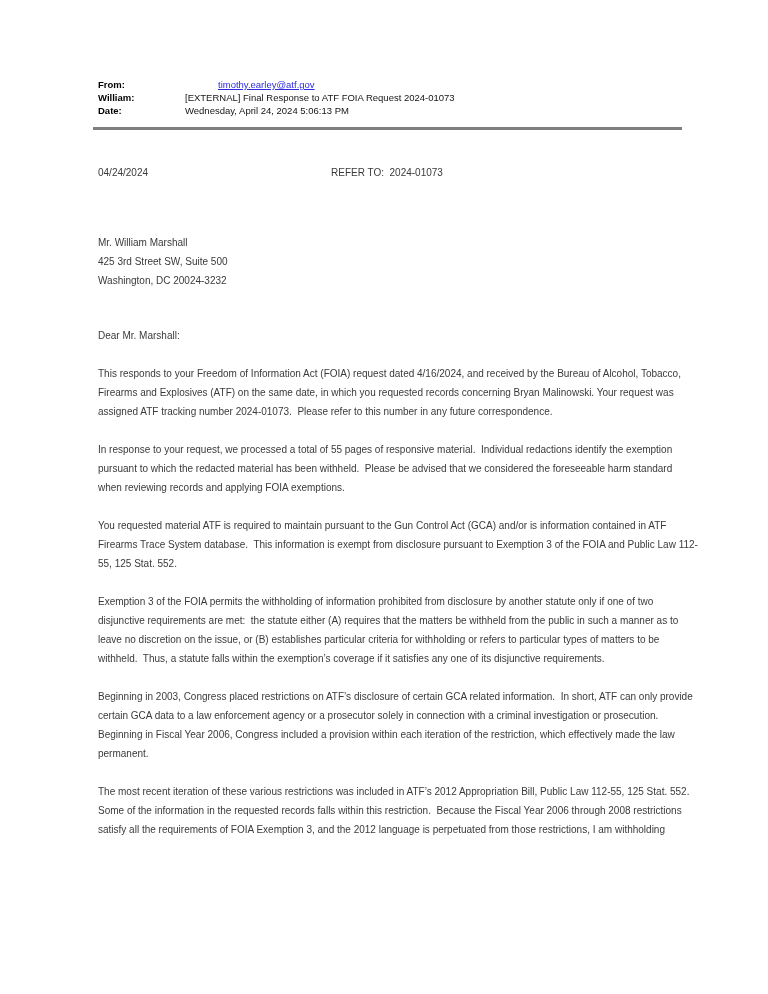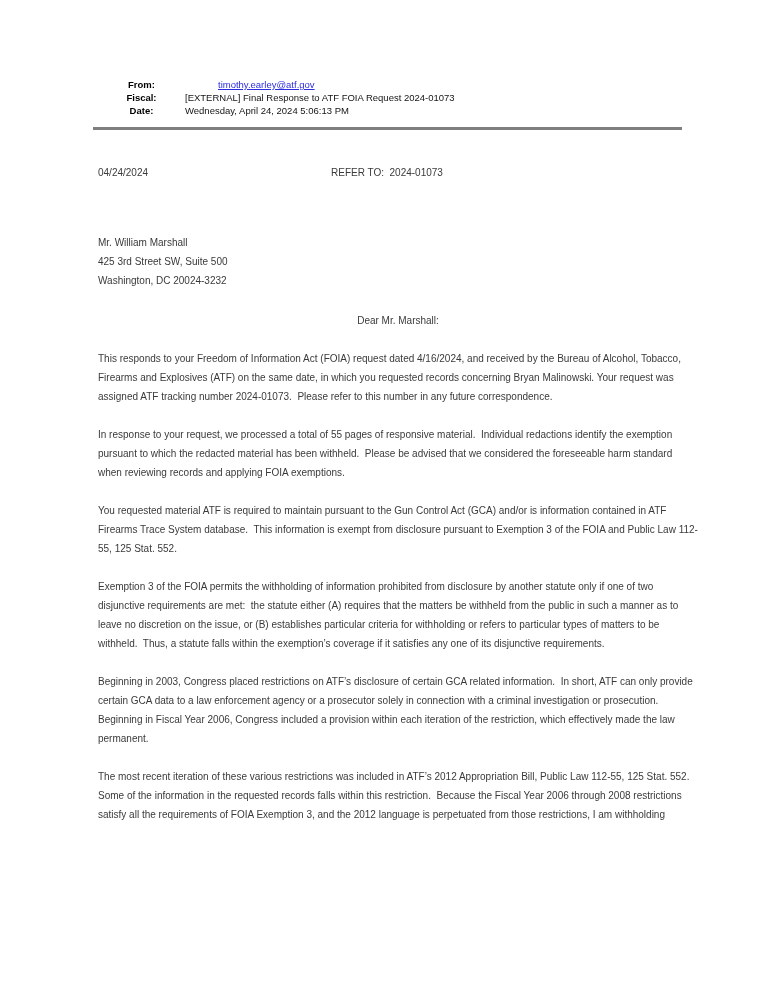--- a/index.html
+++ b/index.html
@@ -18,21 +18,20 @@
     width: 768px;
     height: 994px;
     background: #ffffff;
   }
   
   .email-header {
     padding: 78px 0 0 98px;
     font-size: 9.5px;
     line-height: 13px;
     color: #000000;
-    text-align: center;
   }
   .h-row { display: flex; }
   .h-label {
     width: 87px;
     flex: 0 0 87px;
     font-weight: bold;
     color: #000000;
   }
   .h-value {
     color: #141414;
@@ -70,36 +69,35 @@
     flex: 0 0 233px;
   }
   .address {
     margin-top: 51px;
   }
   .letter p {
     margin: 19px 0 0 0;
     white-space: pre-wrap;
   }
   .letter p.salutation {
-    margin-top: 21px;
-    text-align: center;
+    margin-top: 36px;
   }
 </style>
 </head>
 <body>
 
 <div class="page">
 
   <div class="email-header">
     <div class="h-row">
       <span class="h-label">From:</span>
       <a class="h-link">timothy.earley@atf.gov</a>
     </div>
     <div class="h-row">
-      <span class="h-label">Fiscal:</span>
+      <span class="h-label">William:</span>
       <span class="h-value">[EXTERNAL] Final Response to ATF FOIA Request 2024-01073</span>
     </div>
     <div class="h-row">
       <span class="h-label">Date:</span>
       <span class="h-value">Wednesday, April 24, 2024 5:06:13 PM</span>
     </div>
   </div>
 
   <div class="divider"></div>
 

